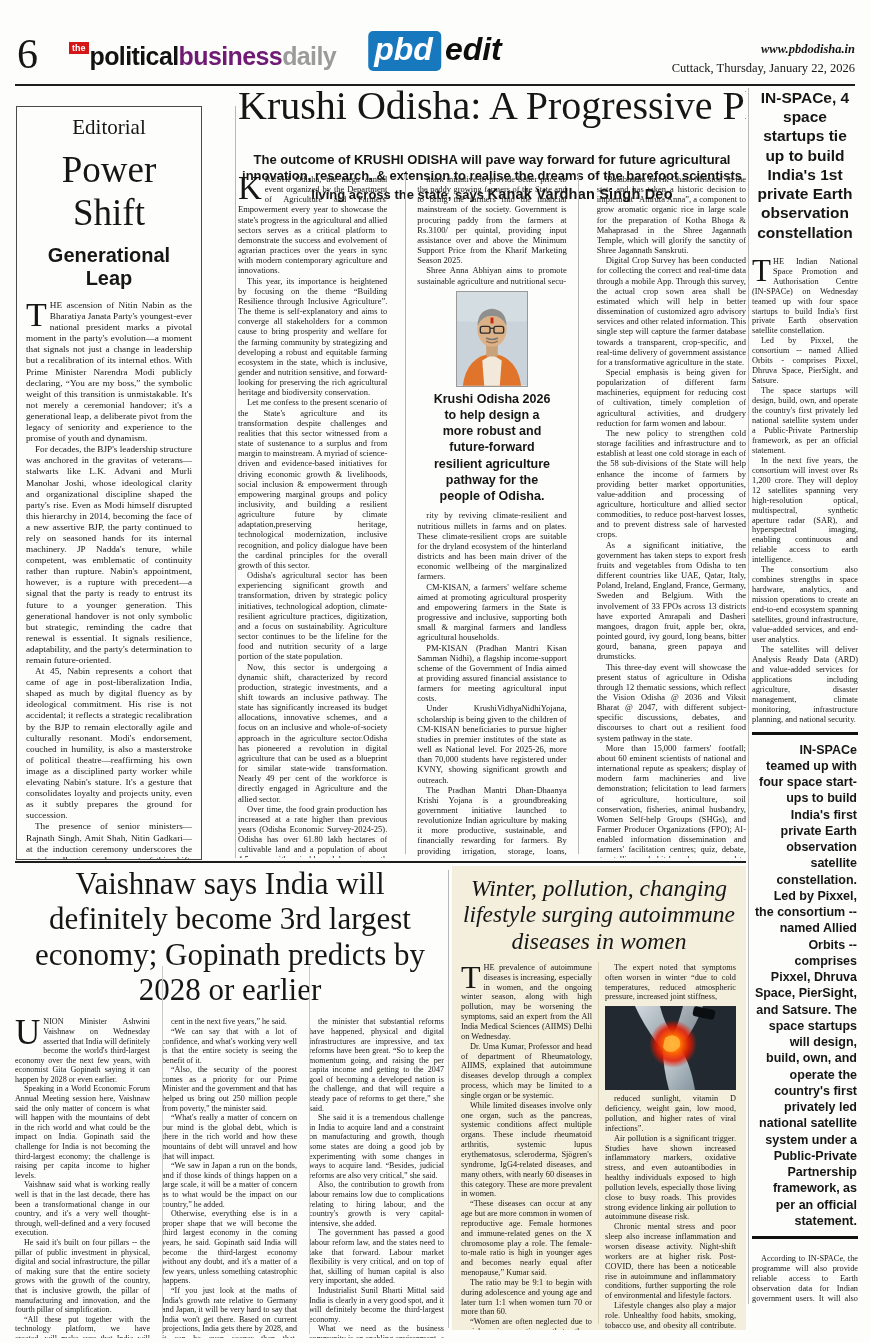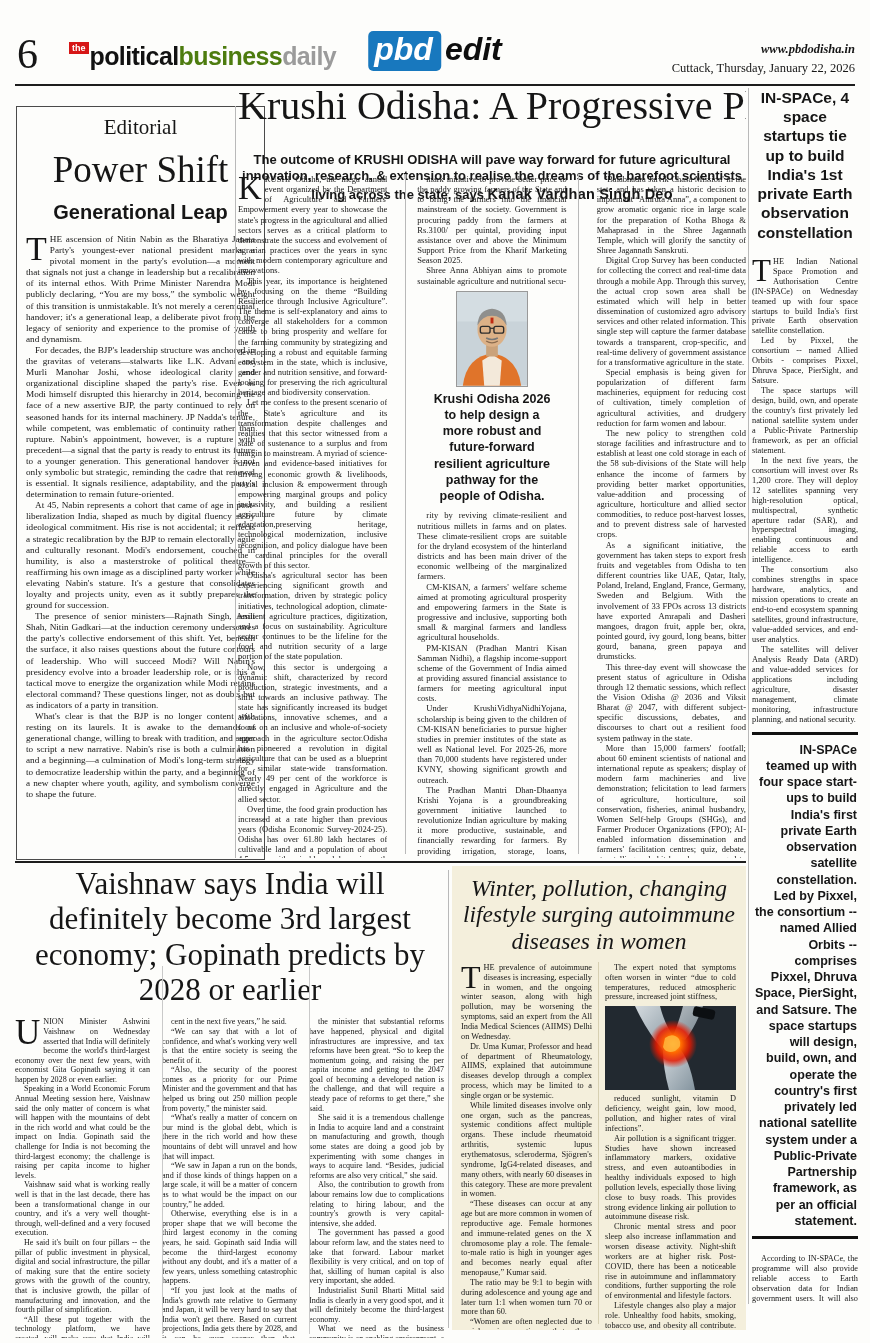--- a/index.html
+++ b/index.html
@@ -7,34 +7,34 @@
   .page { position:relative; width:870px; height:1343px; margin:0 auto; background:#fdfdfb;
           color:#161616; font-family:"Liberation Serif", serif; overflow:hidden; }
 
   
   .masthead { position:absolute; left:15px; top:34px; width:840px; height:50px; }
   .pageno { position:absolute; left:2px; top:-4px; font-size:42px; font-family:"Liberation Serif", serif; }
   .brand { position:absolute; left:54px; top:8px; font-family:"Liberation Sans", sans-serif;
            font-weight:bold; font-size:25px; letter-spacing:-0.6px; white-space:nowrap; }
   .the-badge { display:inline-block; background:#d61616; color:#fff; font-size:9px; font-weight:bold;
                padding:1px 3px; vertical-align:14px; margin-right:1px; letter-spacing:0; }
-  .b-pol { color:#121212; } .b-bus { color:#4d7c0f; } .b-dly { color:#9b9b9b; }
+  .b-pol { color:#121212; } .b-bus { color:#701a75; } .b-dly { color:#9b9b9b; }
   .section-badge { position:absolute; left:50%; transform:translateX(-50%); top:-3px;
                    font-family:"Liberation Sans", sans-serif; font-weight:bold; font-style:italic;
                    font-size:32px; white-space:nowrap; }
   .pbd-box { display:inline-block; background:#1878be; color:#fff; padding:0 8px 3px 6px; border-radius:5px; }
   .edit-word { color:#0e0e0e; margin-left:4px; }
   .mast-right { position:absolute; right:0; top:6px; text-align:right; font-size:12.5px; line-height:1.5; }
   .site { font-style:italic; font-weight:bold; }
 
   .rule { position:absolute; background:#1d1d1d; }
   .vrule { position:absolute; background:#b9b9b9; width:1px; }
 
   
-  .editorial { position:absolute; left:16px; top:106px; width:249px; height:754px;
+  .editorial { position:absolute; left:16px; top:106px; width:186px; height:754px;
                border:1.5px solid #4a4a4a; padding:8px 9px 6px; overflow:hidden; }
   .ed-head { text-align:center; }
   .ed-kicker { font-size:21px; }
   .ed-title { font-size:37px; margin:8px 0 10px; }
   .ed-sub { font-family:"Liberation Sans", sans-serif; font-weight:bold; font-size:20px; margin-bottom:10px; }
   .body-text p { text-align:justify; text-indent:9px; }
   .body-text p.dc { text-indent:0; }
   .ed-body { font-size:9.2px; line-height:11.1px; }
   .ed-body p.dc::first-letter { float:left; font-size:34px; line-height:26px; padding:2px 3px 0 0; }
 

